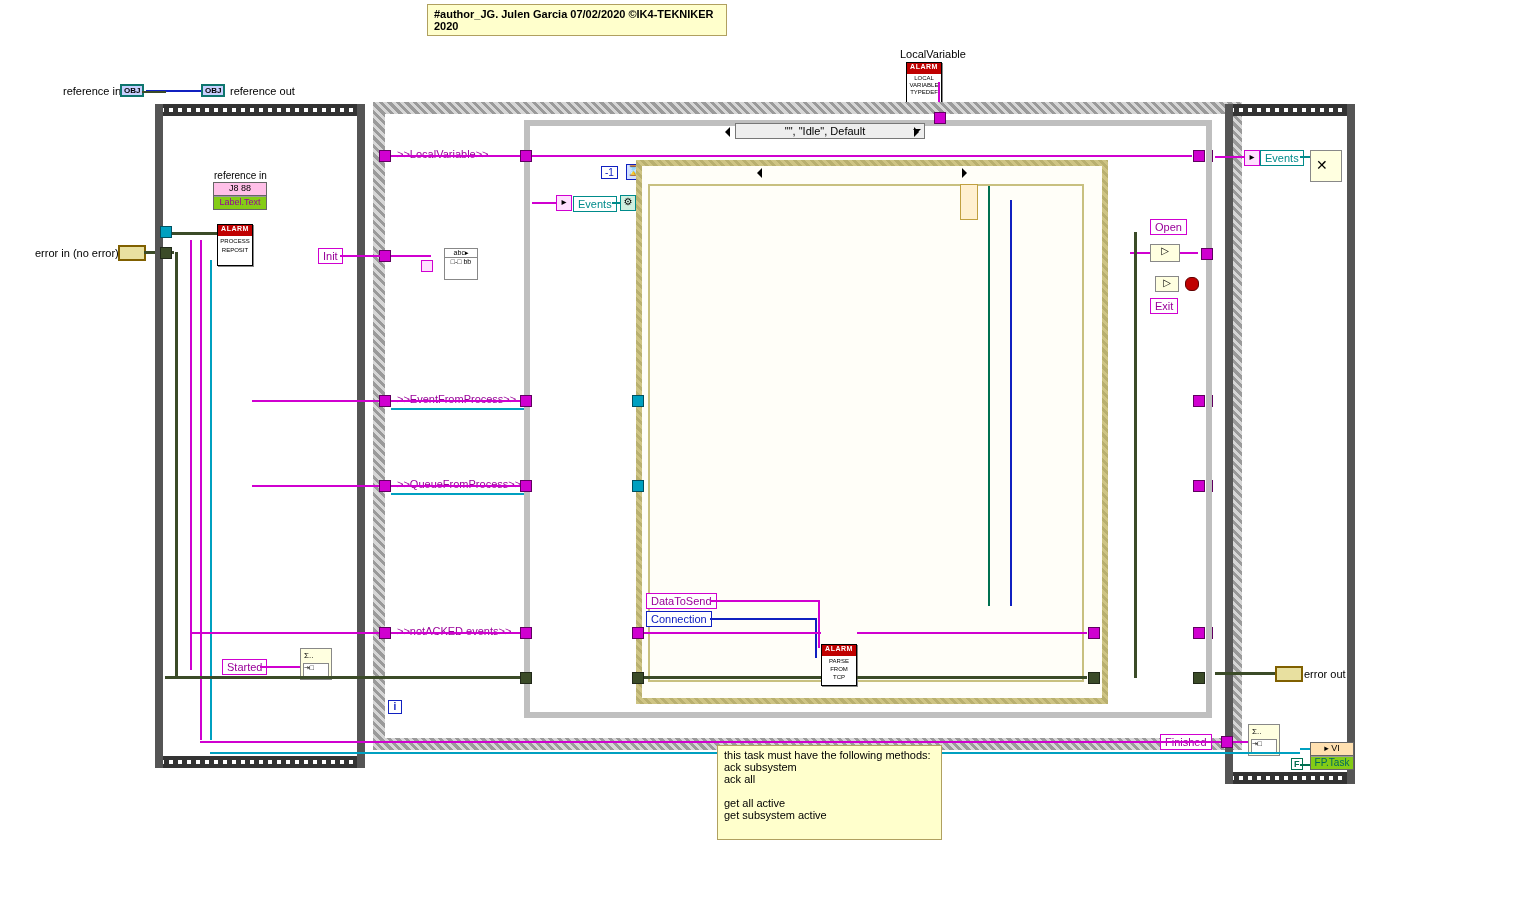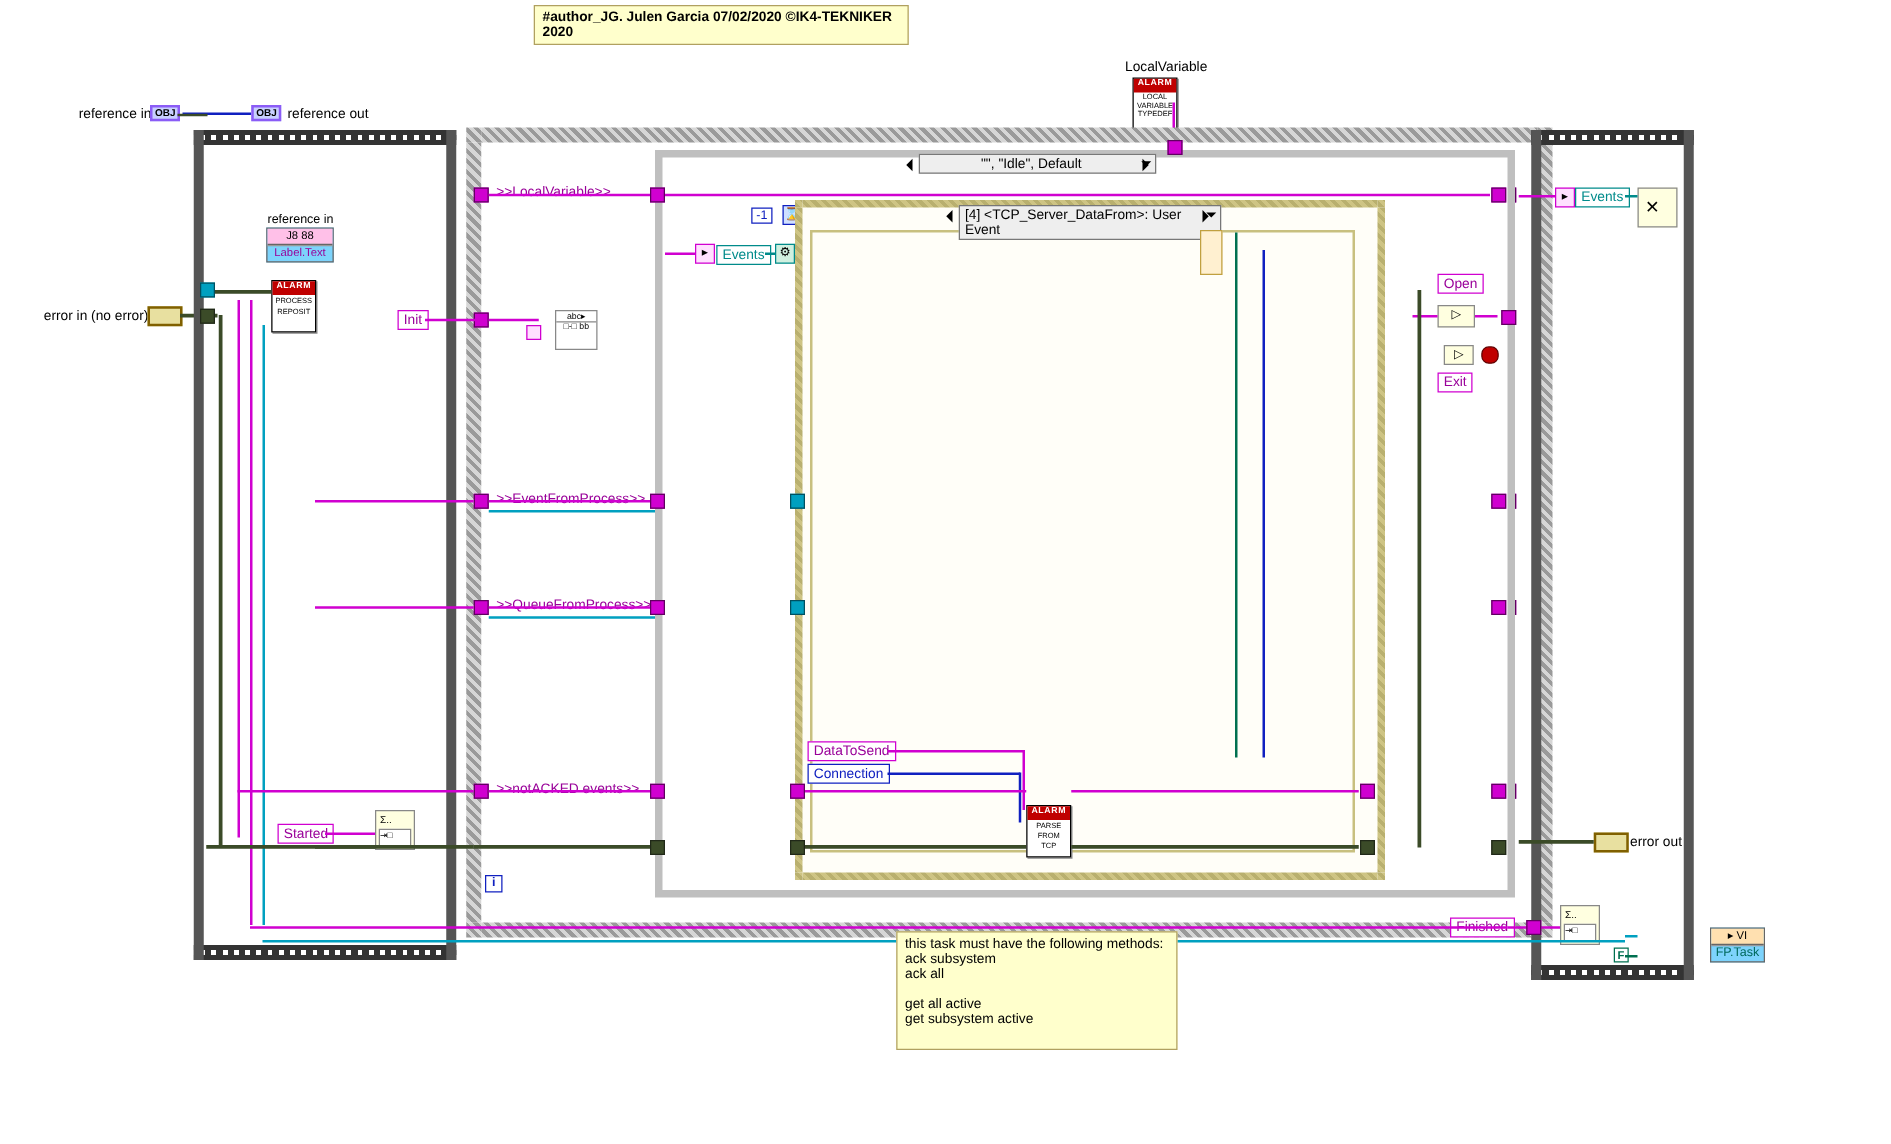--- a/index.html
+++ b/index.html
@@ -20,23 +20,23 @@
   .node{position:absolute;background:#fff;border:1px solid #888;font-size:10px;text-align:center}
   .dropdown{position:absolute;background:#eee;border:1px solid #777;font-size:11px;padding:1px 14px 1px 4px}
   .dropdown:after{content:"";position:absolute;right:3px;top:5px;border:4px solid transparent;border-top-color:#000}
   .arrowL{position:absolute;width:0;height:0;border:5px solid transparent;border-right-color:#000}
   .arrowR{position:absolute;width:0;height:0;border:5px solid transparent;border-left-color:#000}
   .tunnel{position:absolute;width:10px;height:10px;background:#d000d0;border:1px solid #600060}
   .tunnelC{background:#00a0c0;border-color:#005060}
   .tunnelG{background:#3b4b28;border-color:#202818}
   .iconSub{position:absolute;width:34px;height:40px;background:#fff;border:1px solid #000;box-shadow:1px 1px 0 #888}
   .alarmBanner{position:absolute;left:0;right:0;top:0;height:11px;background:#c00000;color:#fff;font-size:7px;text-align:center;font-weight:bold;letter-spacing:0.5px}
-  .objTerm{position:absolute;border:2px solid #8b5cf6;background:#c8d0ff;font-size:8px;font-weight:bold;padding:0 2px}
+  .objTerm{position:absolute;border:2px solid #0f766e;background:#c8d0ff;font-size:8px;font-weight:bold;padding:0 2px}
   .errTerm{position:absolute;border:2px solid #806000;background:#e8e0a0;width:24px;height:12px}
-  .propNode{position:absolute;border:1px solid #666;background:#7dd3fc}
+  .propNode{position:absolute;border:1px solid #666;background:#84cc16}
   .propHdr{background:#ffc0e8;border-bottom:1px solid #666;font-size:9px;text-align:center;height:12px}
   .propRow{border-top:1px solid #999;font-size:9px;text-align:center;padding:0 2px;height:12px}
   .numConst{position:absolute;background:#fff;border:1px solid #1020c0;font-size:10px;padding:0 3px;color:#1020c0}
   .redDot{position:absolute;width:12px;height:12px;border-radius:6px;background:#c00000;border:1px solid #600000}
   .greyFrame{position:absolute;border:12px solid;border-image:repeating-linear-gradient(45deg,#9a9a9a 0 3px,#d6d6d6 3px 6px) 12}
   .eventFrame{position:absolute;border:6px solid #c8c080;background:#fffef8;border-image:repeating-linear-gradient(45deg,#cec484 0 3px,#b9b06f 3px 6px) 6}
   .caseFrame{position:absolute;border:6px solid #bbb;background:#fff}
   .iIcon{position:absolute;border:1px solid #1020c0;color:#1020c0;font-weight:bold;font-size:10px;width:12px;height:12px;text-align:center;line-height:12px;background:#fff}
   .smallIcon{position:absolute;width:30px;height:30px;border:1px solid #888;background:#ffffe0}
   .fpOpen{position:absolute;border:1px solid #00897b;background:#e0f2f1;color:#00695c;font-size:10px;padding:1px 3px}
@@ -170,21 +170,20 @@
 <div class="node" style="left:556px;top:195px;width:14px;height:14px;background:#ffe0ff;border-color:#d000d0">▸</div>
 <div class="node" style="left:620px;top:195px;width:14px;height:14px;background:#d0f0e0;border-color:#008b8b">⚙</div>
 <div class="wire wireH" style="left:532px;top:202px;width:24px"></div>
 <div class="wire wireH" style="left:612px;top:202px;width:8px;background:#008b8b"></div>
 
 <div class="eventFrame" style="left:636px;top:160px;width:460px;height:532px"></div>
 
 <div class="box" style="left:648px;top:184px;width:436px;height:498px;border:2px solid #c8c080"></div>
 
 <div class="arrowL" style="left:752px;top:168px"></div>
-<div class="dropdown" style="left:767px;top:164px;width:190px"><span>[4] &lt;TCP_Server_DataFrom&gt;: User Event</span></div>
 <div class="arrowR" style="left:962px;top:168px"></div>
 
 <div class="box" style="left:960px;top:184px;width:18px;height:36px;background:#fff0d0;border:1px solid #c0a040"></div>
 <div class="wire wireV" style="left:988px;top:186px;height:420px;background:#007050"></div>
 <div class="wire wireV wireBlue" style="left:1010px;top:200px;height:406px"></div>
 
 <div class="tunnel tunnelC" style="left:632px;top:395px"></div>
 <div class="tunnel tunnelC" style="left:632px;top:480px"></div>
 <div class="tunnel" style="left:632px;top:627px"></div>
 <div class="tunnel" style="left:1088px;top:627px"></div>
@@ -238,21 +237,21 @@
 <div class="smallIcon" style="left:1248px;top:724px">
   <div style="position:absolute;top:2px;left:3px;font-size:8px">Σ..</div>
   <div style="position:absolute;top:14px;left:2px;right:2px;height:12px;border:1px solid #888;background:#fff;font-size:7px">⇥□</div>
 </div>
 <div class="wire wireH" style="left:1206px;top:741px;width:42px"></div>
 <div class="wire wireH" style="left:200px;top:741px;width:1006px"></div>
 <div class="tunnel" style="left:1221px;top:736px"></div>
 
 <div class="wire wireH wireCyan" style="left:210px;top:752px;width:1090px"></div>
 
-<div class="propNode" style="left:1368px;top:742px;width:42px">
+<div class="propNode" style="left:1310px;top:742px;width:42px">
   <div class="propHdr" style="background:#ffe0b0">▸ <span>VI</span></div>
   <div class="propRow"><span class="fpOpen" style="position:static;border:none;background:none;padding:0">FP.Task</span></div>
 </div>
 <span class="fConst" style="left:1291px;top:758px">F</span>
 <div class="wire wireH" style="left:1300px;top:764px;width:10px;background:#007050"></div>
 <div class="wire wireH wireCyan" style="left:1300px;top:748px;width:10px"></div>
 
 <div class="wire wireH wireDkGreen" style="left:1215px;top:672px;width:60px;height:3px"></div>
 
 <div class="box comment" style="left:717px;top:745px;width:225px;height:95px">this task must have the following methods:

